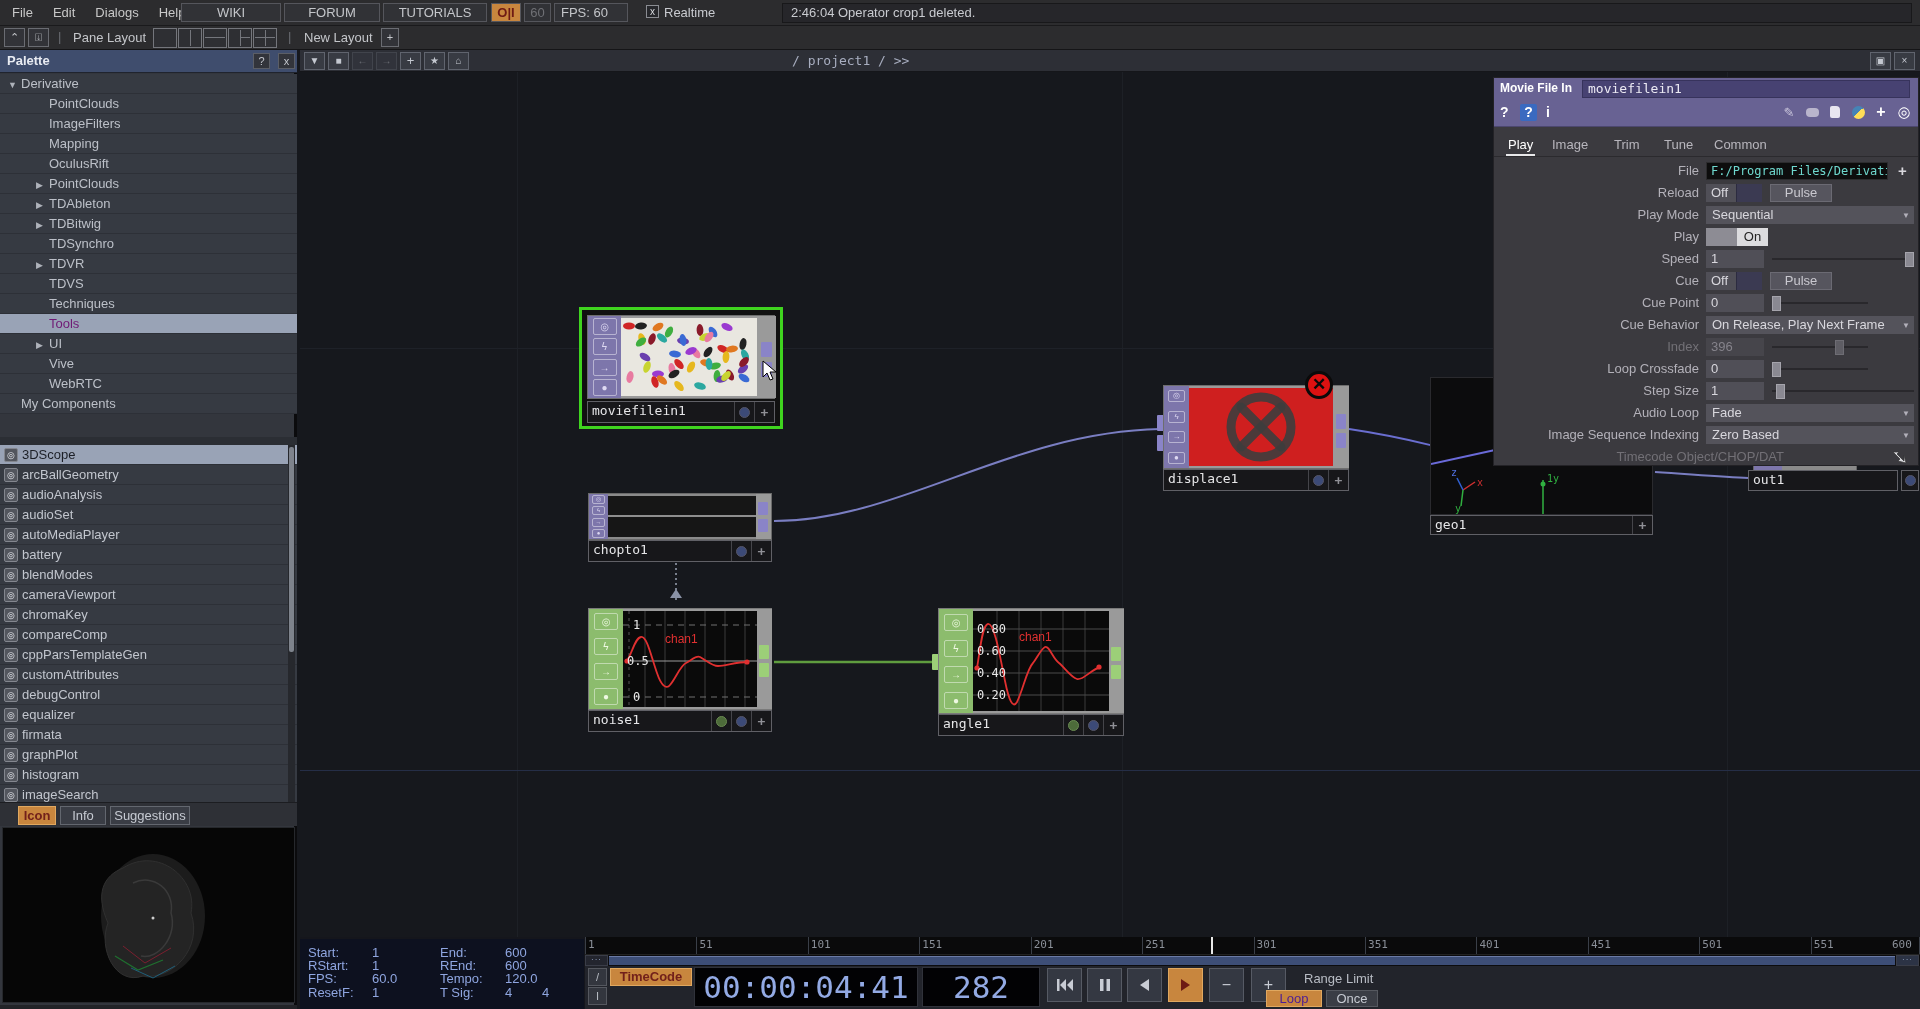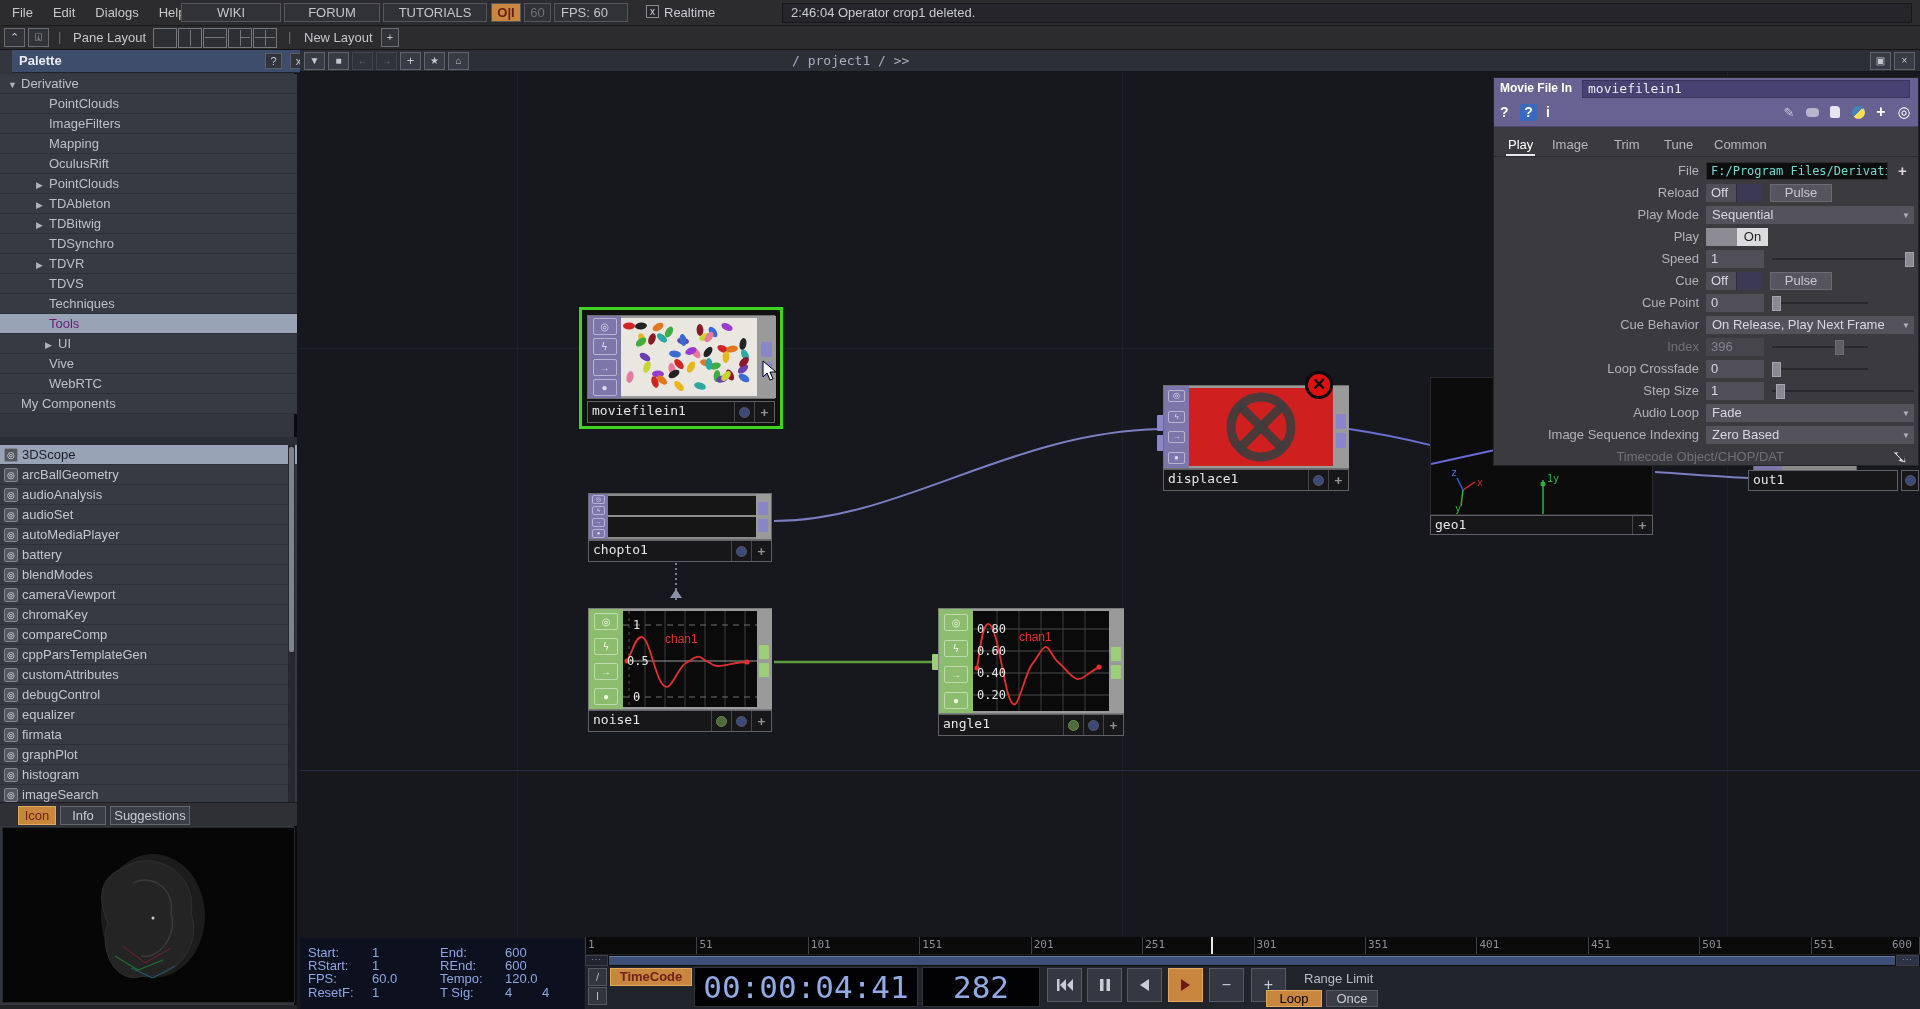--- a/index.html
+++ b/index.html
@@ -24,42 +24,42 @@
   
   #layoutbar { left:0; top:26px; width:1920px; height:24px; background:#2c2c2e; border-bottom:1px solid #151517; }
   .lb-icon { position:absolute; top:2px; width:21px; height:19px; border:1px solid #6a6c72; background:#323338;
              color:#c6c8cc; text-align:center; line-height:17px; font-size:11px; }
   .lb-sep { position:absolute; top:3px; color:#6a6c72; }
   .thumb { position:absolute; top:2px; width:24px; height:20px; border:1px solid #74767c; background:#2e2f33; }
   .thumb > i { position:absolute; background:#74767c; }
 
   
   #palette { left:0; top:50px; width:297px; height:959px; background:#33363d; border-right:3px solid #0b0b0d; }
-  #pal-header { position:absolute; left:12px; top:0; width:297px; height:23px; background:#3f4d6d; border-bottom:1px solid #20242e; }
+  #pal-header { position:absolute; left:0; top:0; width:297px; height:23px; background:#3f4d6d; border-bottom:1px solid #20242e; }
   #pal-title { position:absolute; left:7px; top:3px; font-weight:bold; color:#e8ebf2; }
   .pal-hbtn { position:absolute; top:3px; width:17px; height:16px; background:#32343b; border:1px solid #5b5e66;
               color:#c2c5cc; text-align:center; line-height:14px; font-size:11px; }
   #pal-tree { position:absolute; left:0; top:24px; width:297px; }
   .tree-row { position:relative; height:20px; line-height:19px; border-bottom:1px solid #2d3037; color:#bcc0c8;
               background:#363a42; white-space:nowrap; }
   .tree-row.sel { background:#99a3b6; color:#701a75; }
   .tree-arrow { display:inline-block; width:13px; font-size:9px; color:#aeb2ba; }
   .tree-row.sel .tree-arrow { color:#1c1f26; }
   #pal-list { position:absolute; left:0; top:387px; width:297px; border-top:8px solid #2b2e34; }
   .comp-row { position:relative; height:20px; line-height:19px; border-bottom:1px solid #2d3037; color:#c2c6ce;
               background:#363a42; padding-left:22px; white-space:nowrap; }
   .comp-row.sel { background:#99a3b6; color:#1c1f26; }
   .comp-icon { position:absolute; left:4px; top:3px; width:14px; height:14px; background:#53565e; border:1px solid #83868e;
                border-radius:2px; color:#e2e4ea; font-size:9px; line-height:12px; text-align:center; }
   #pal-scroll { position:absolute; left:288px; top:395px; width:7px; height:360px; background:#26282d; }
   #pal-scroll i { position:absolute; left:1px; top:2px; width:5px; height:205px; background:#7e838c; border-radius:2px; }
   #pal-tabs { position:absolute; left:0; top:752px; width:297px; height:24px; background:#2e3036; border-top:1px solid #1c1d21; }
   .pal-tab { position:absolute; top:3px; height:19px; line-height:17px; text-align:center; background:#3a3d45;
              border:1px solid #63676f; color:#c6cad2; }
-  .pal-tab.active { background:#c8863e; border-color:#e0a860; color:#72201a; }
+  .pal-tab.active { background:#c8863e; border-color:#e0a860; color:#72201a;font-weight:bold; }
   #pal-preview { position:absolute; left:2px; top:777px; width:293px; height:176px; background:#060606; border:1px solid #26282c; }
   #pal-bottom { position:absolute; left:0; top:955px; width:297px; height:4px; background:#222327; }
 
   
   #net-toolbar { left:300px; top:50px; width:1620px; height:22px; background:#2d2f36; border-bottom:1px solid #15161a; }
   .nt-btn { position:absolute; top:2px; width:21px; height:18px; background:#383b43; border:1px solid #60646e;
             color:#c4c8d0; font-size:10px; line-height:16px; text-align:center; }
   .nt-btn.dim { opacity:.4; }
   #breadcrumb { position:absolute; left:492px; top:3px; color:#a8aec0; }
   #net-canvas { left:300px; top:72px; width:1620px; height:865px; background:#16181d; }
@@ -136,21 +136,21 @@
   .tt-mode { position:absolute; height:18px; text-align:center; line-height:16px; border:1px solid #55585f; }
   #btn-timecode { background:#c8863e; border-color:#e0a860; color:#72201a; font-weight:bold; }
   #btn-beats { background:#3a3d45; color:#c6cad2; }
   .tt-disp { position:absolute; top:1px; height:40px; background:#020204; border:1px solid #30323a;
              color:#93aae4; font-family:"DejaVu Sans Mono",monospace; font-size:31px; text-align:center; line-height:38px; }
   .tt-btn { position:absolute; top:2px; width:35px; height:34px; background:#343842; border:1px solid #565a64;
             display:flex; align-items:center; justify-content:center; color:#c8ccd4; font-size:16px; }
   .tt-btn.play { background:#c8863e; border-color:#e0a860; }
   #range-limit { position:absolute; left:688px; top:5px; color:#b8bcc4;margin-left:31px; }
   .rl-btn { position:absolute; top:24px; height:17px; text-align:center; line-height:15px; border:1px solid #55585f; }
-  #btn-loop { left:681px; width:56px; background:#c8863e; border-color:#e0a860; color:#000000; }
+  #btn-loop { left:681px; width:56px; background:#c8863e; border-color:#e0a860; color:#4c1d95; }
   #btn-once { left:741px; width:52px; background:#3a3d45; color:#c6cad2; }
 
   svg { display:block; }
   #wires { position:absolute; left:0; top:0; width:1920px; height:1009px; z-index:5; pointer-events:none; }
   .node { z-index:10; }
   #cursor1 { z-index:70; }
 </style>
 </head>
 <body>
 
@@ -207,21 +207,21 @@
         <div class="tree-row" style="padding-left: 36px;"><span class="tree-arrow"></span><span>Mapping</span></div>
         <div class="tree-row" style="padding-left: 36px;"><span class="tree-arrow"></span><span>OculusRift</span></div>
         <div class="tree-row" style="padding-left: 36px;"><span class="tree-arrow">▶</span><span>PointClouds</span></div>
         <div class="tree-row" style="padding-left: 36px;"><span class="tree-arrow">▶</span><span>TDAbleton</span></div>
         <div class="tree-row" style="padding-left: 36px;"><span class="tree-arrow">▶</span><span>TDBitwig</span></div>
         <div class="tree-row" style="padding-left: 36px;"><span class="tree-arrow"></span><span>TDSynchro</span></div>
         <div class="tree-row" style="padding-left: 36px;"><span class="tree-arrow">▶</span><span>TDVR</span></div>
         <div class="tree-row" style="padding-left: 36px;"><span class="tree-arrow"></span><span>TDVS</span></div>
         <div class="tree-row" style="padding-left: 36px;"><span class="tree-arrow"></span><span>Techniques</span></div>
         <div class="tree-row sel" style="padding-left: 36px;"><span class="tree-arrow"></span><span>Tools</span></div>
-        <div class="tree-row" style="padding-left: 45px;"><span class="tree-arrow">▶</span><span>UI</span></div>
+        <div class="tree-row" style="padding-left: 36px;"><span class="tree-arrow">▶</span><span>UI</span></div>
         <div class="tree-row" style="padding-left: 36px;"><span class="tree-arrow"></span><span>Vive</span></div>
         <div class="tree-row" style="padding-left: 36px;"><span class="tree-arrow"></span><span>WebRTC</span></div>
         <div class="tree-row" style="padding-left: 8px;"><span class="tree-arrow"></span><span>My Components</span></div>
       </div>
     <div id="pal-list">
         <div class="comp-row sel"><span class="comp-icon">◎</span><span>3DScope</span></div>
         <div class="comp-row"><span class="comp-icon">◎</span><span>arcBallGeometry</span></div>
         <div class="comp-row"><span class="comp-icon">◎</span><span>audioAnalysis</span></div>
         <div class="comp-row"><span class="comp-icon">◎</span><span>audioSet</span></div>
         <div class="comp-row"><span class="comp-icon">◎</span><span>autoMediaPlayer</span></div>

